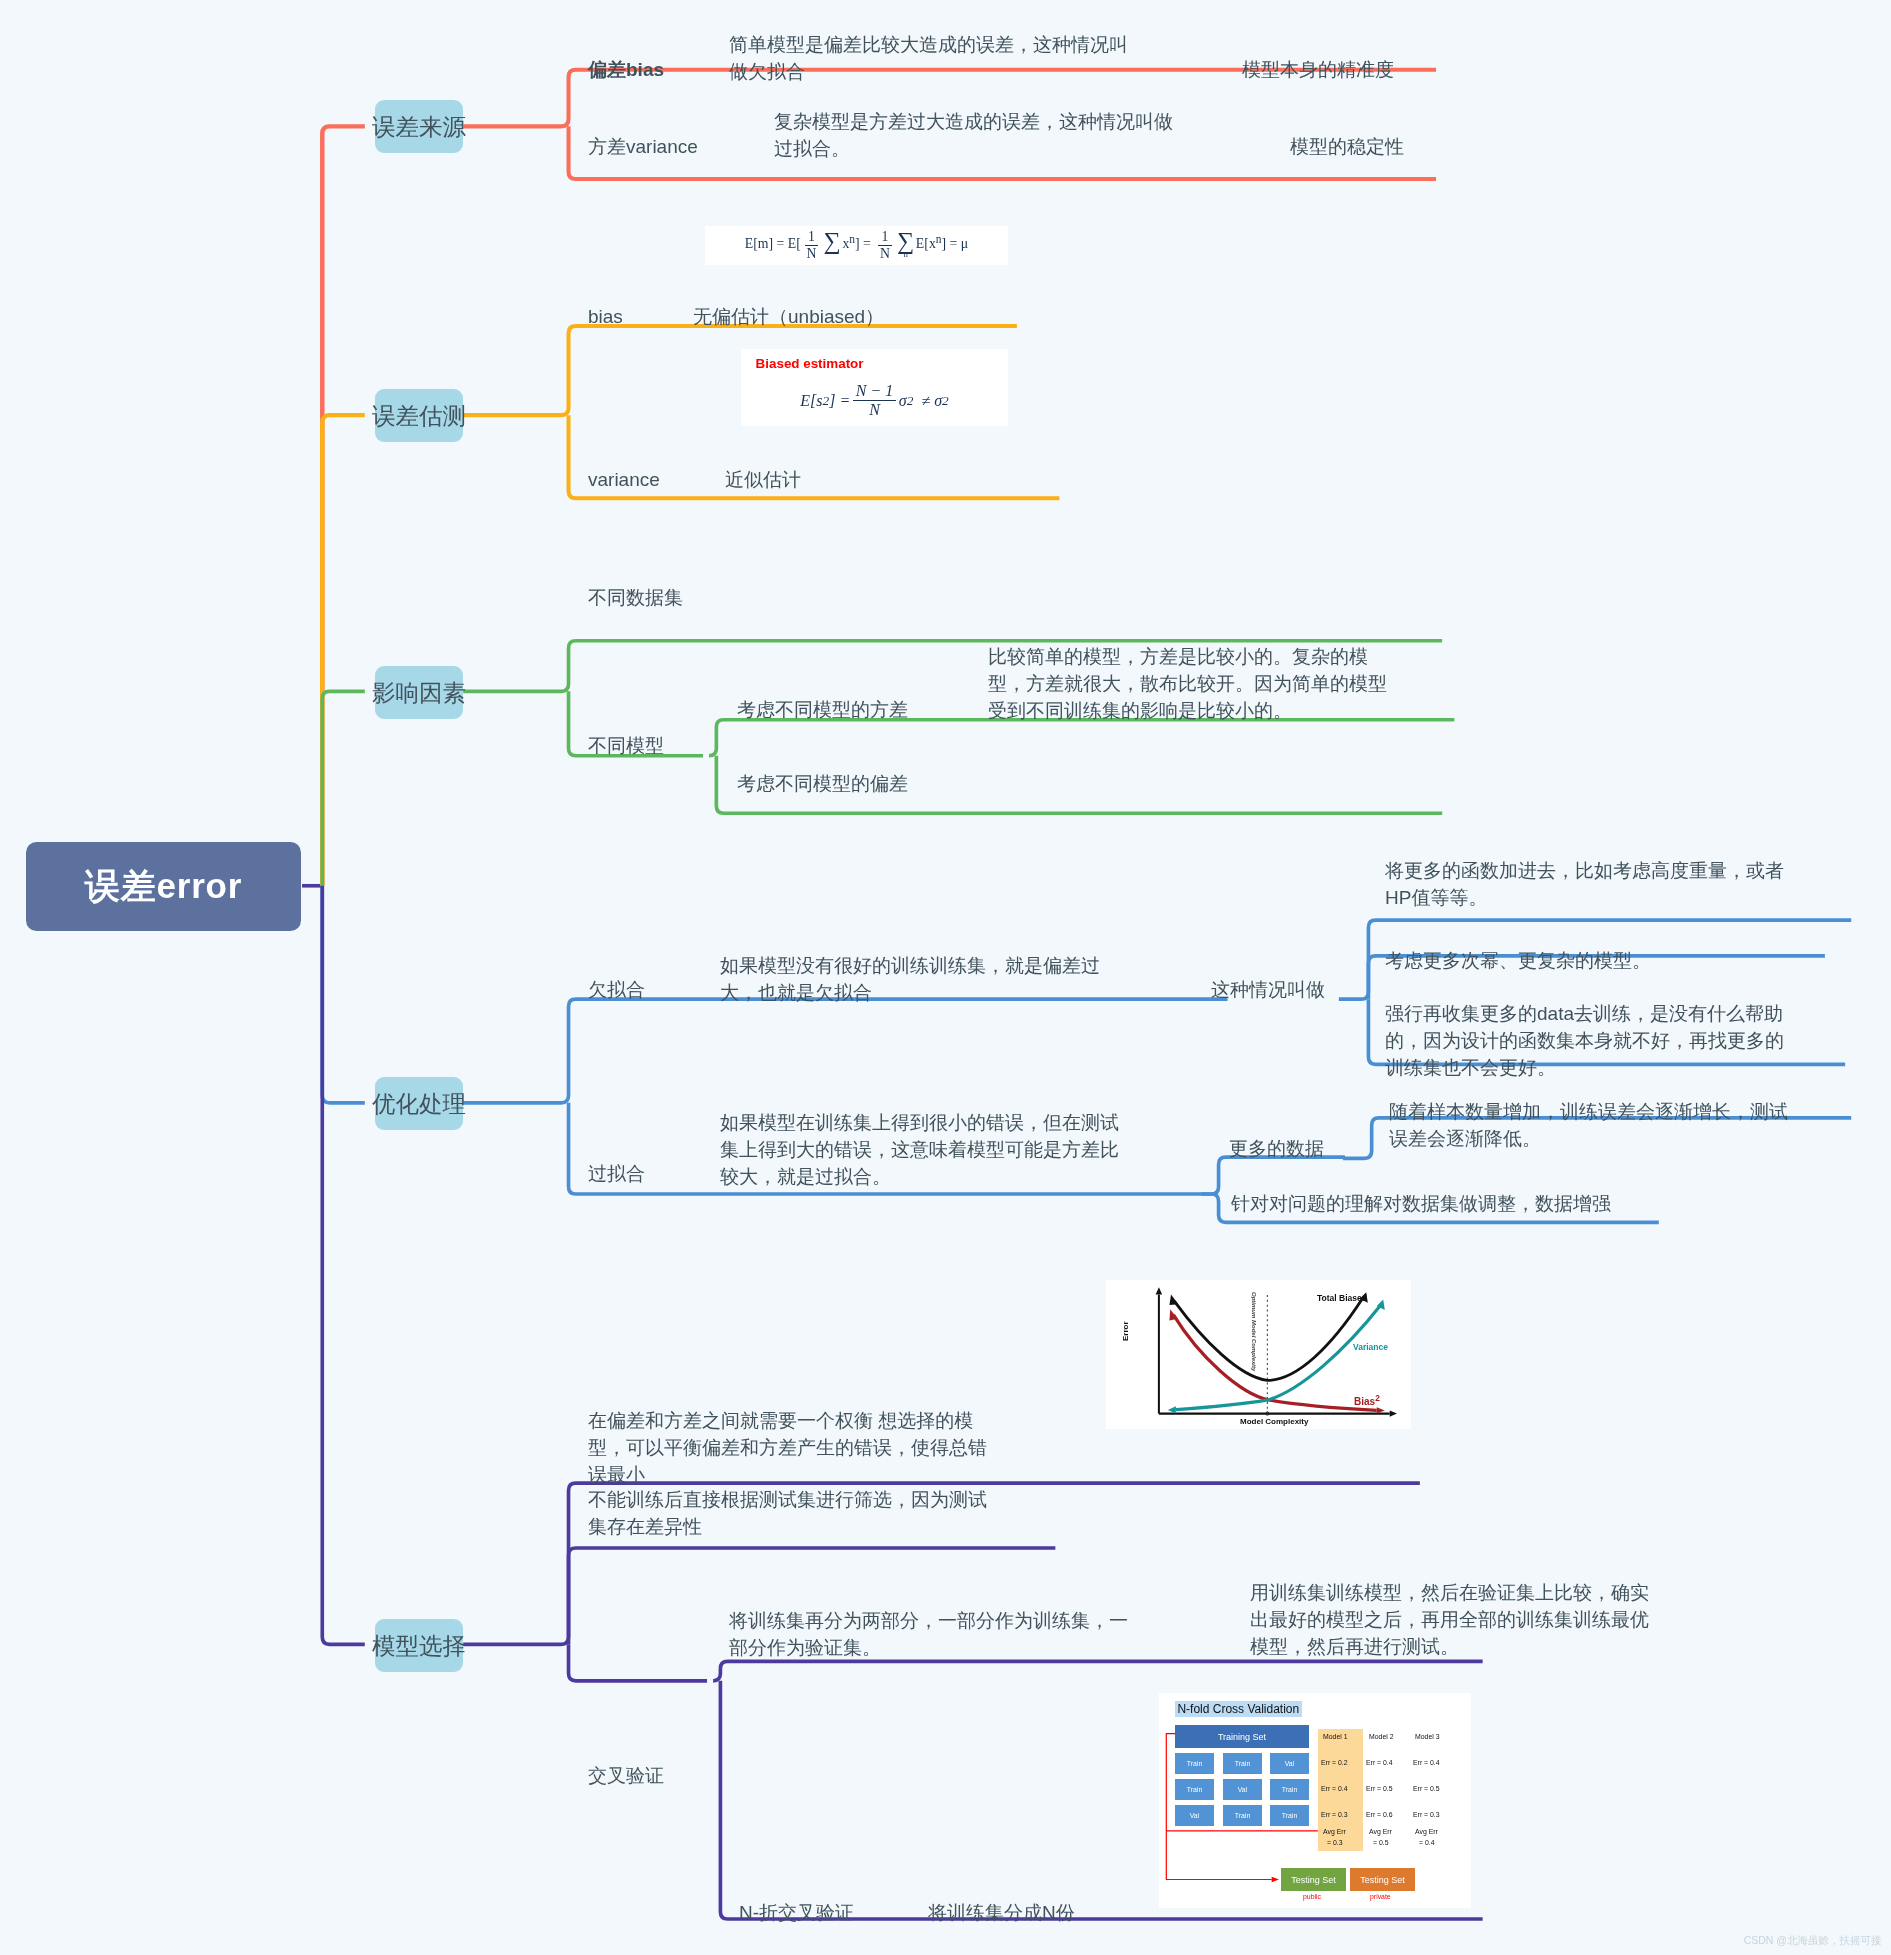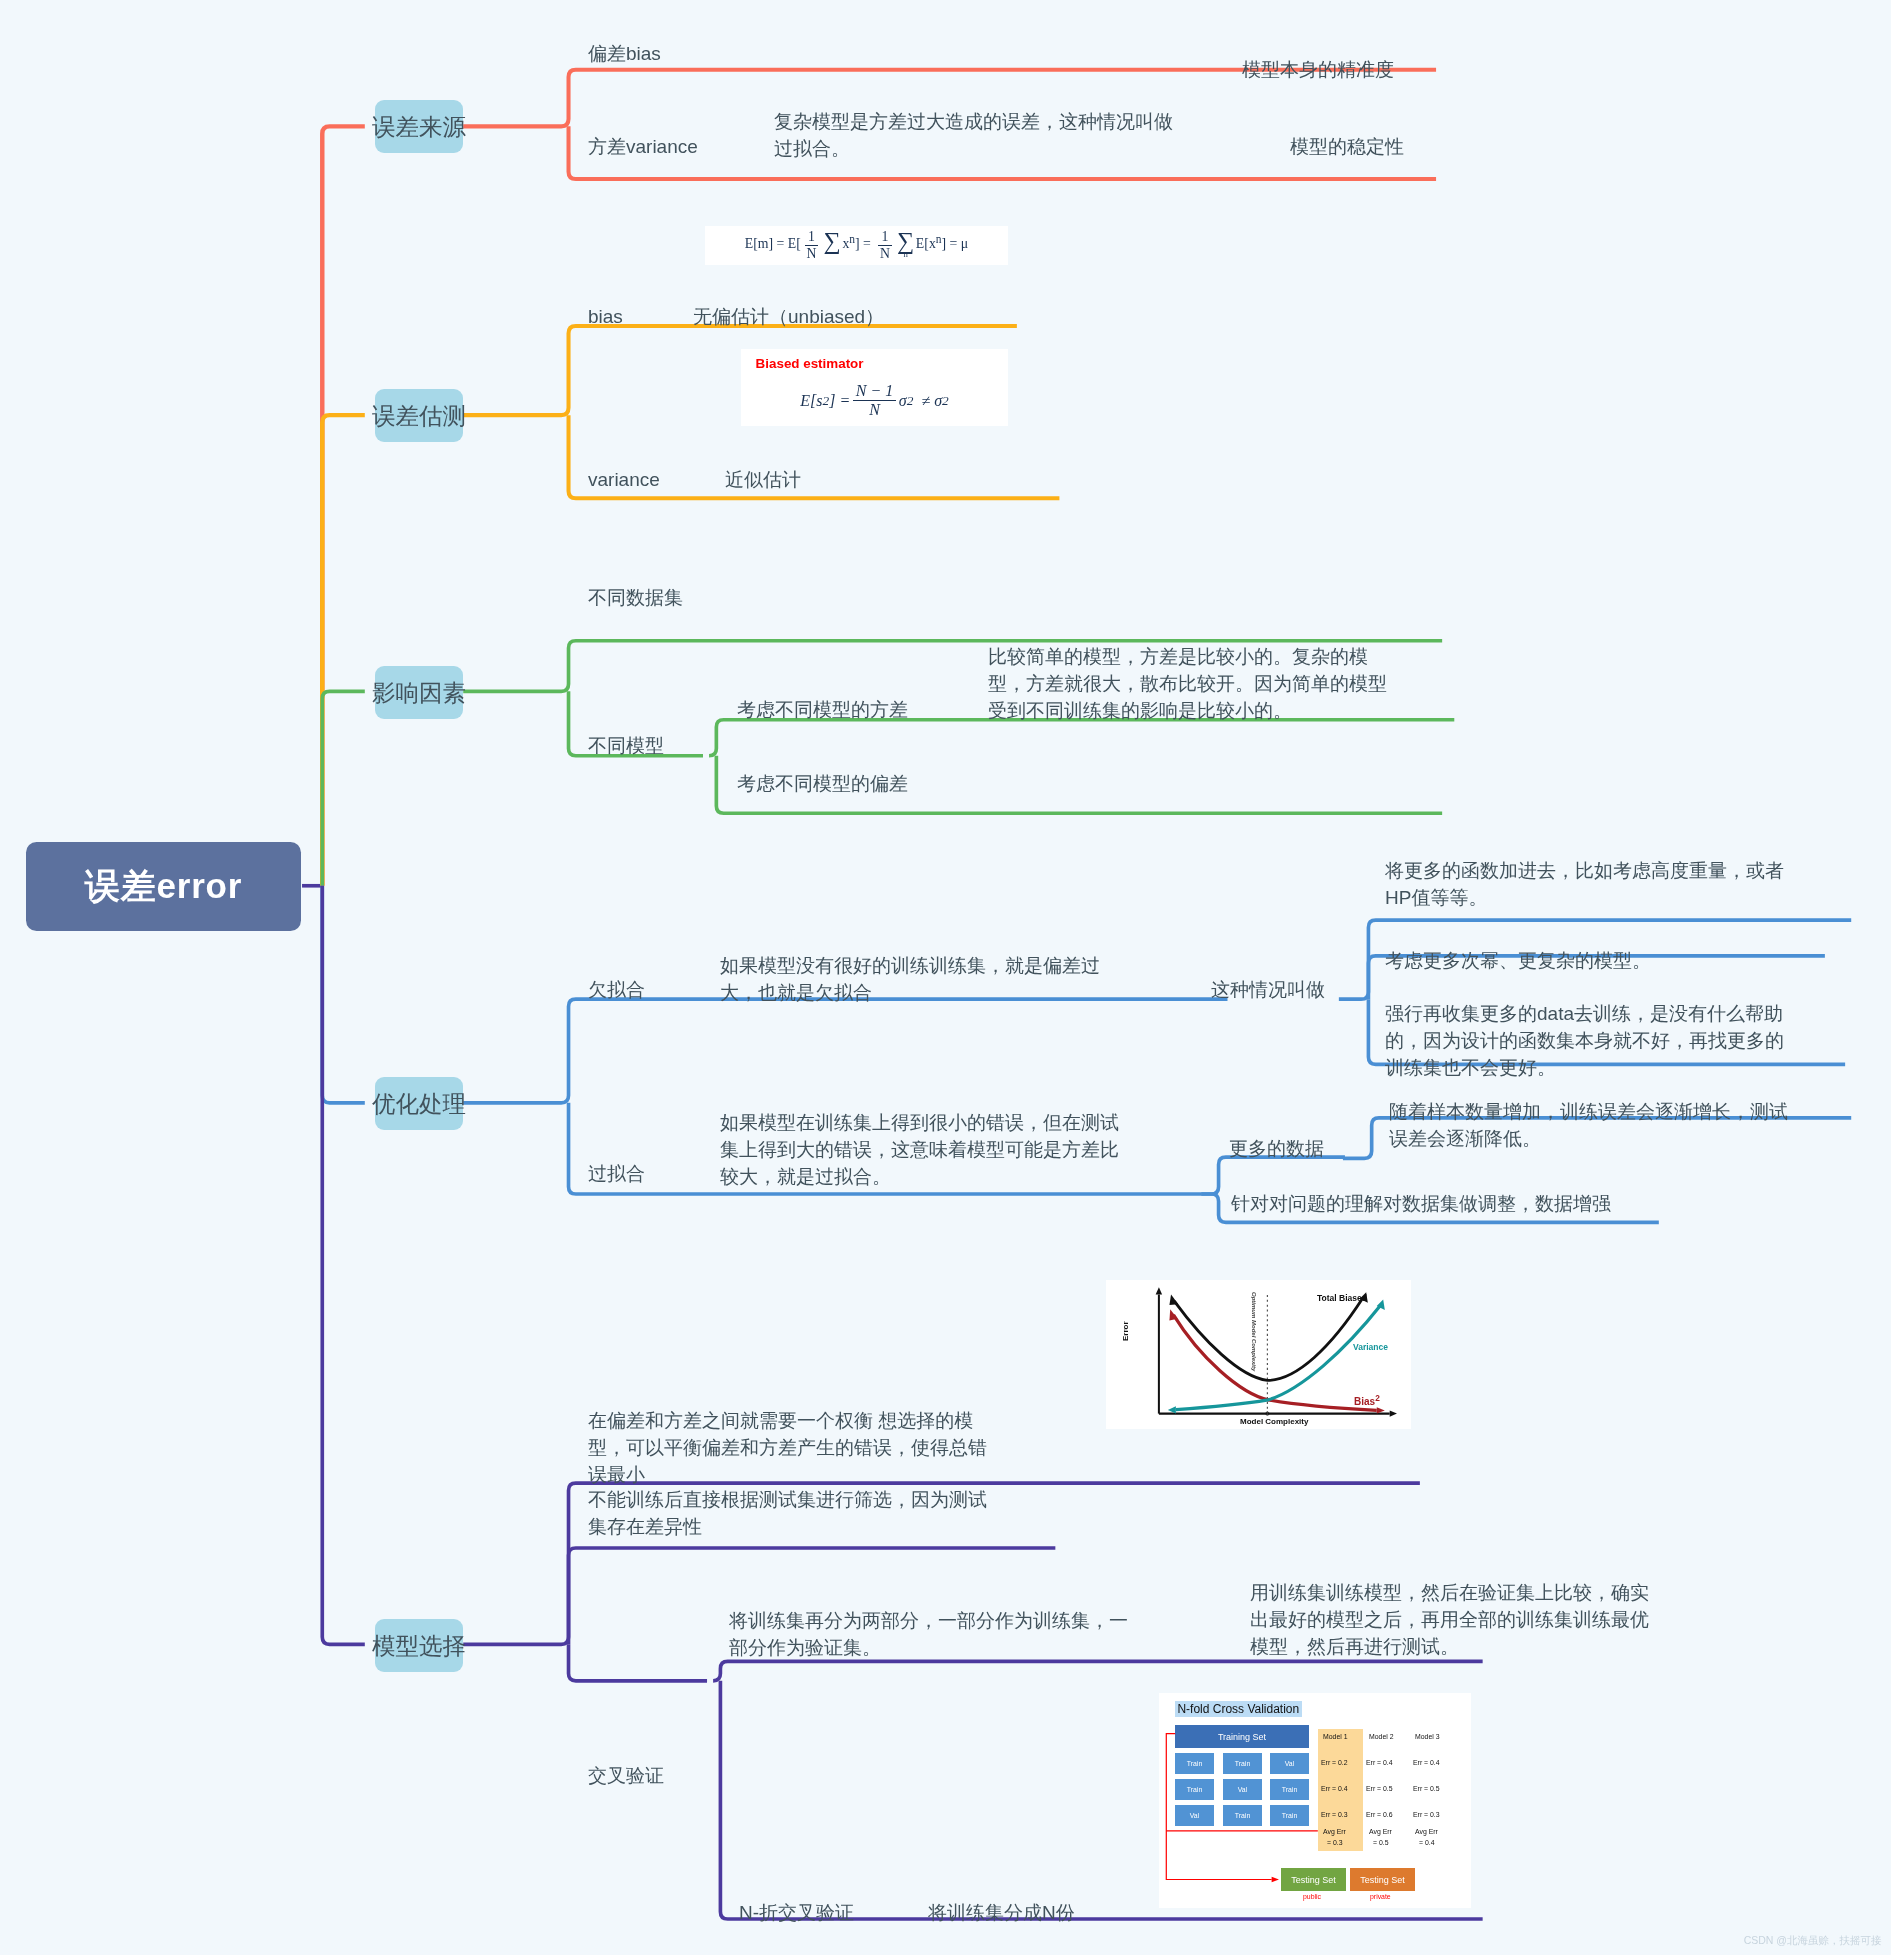--- a/index.html
+++ b/index.html
@@ -145,21 +145,23 @@
   <div class="branch" style="left:375px;top:666px;width:88px;height:53px;">
     <span>影响因素</span>
   </div>
   <div class="branch" style="left:375px;top:1077px;width:88px;height:53px;">
     <span>优化处理</span>
   </div>
   <div class="branch" style="left:375px;top:1619px;width:88px;height:53px;">
     <span>模型选择</span>
   </div>
 
-  <div class="leaf nw" style="left:588px;top:41px;">偏差bias</div>
+  <div class="leaf nw" style="left:588px;top:57px;font-weight:bold;">偏差bias</div>
+  <div class="leaf w1" style="left:729px;top:32px;">简单模型是偏差比较大造成的误差，这种情况叫
+做欠拟合</div>
   <div class="leaf nw" style="left:1242px;top:57px;">模型本身的精准度</div>
 
   <div class="leaf nw" style="left:588px;top:134px;">方差variance</div>
   <div class="leaf w1" style="left:774px;top:109px;">复杂模型是方差过大造成的误差，这种情况叫做
 过拟合。</div>
   <div class="leaf nw" style="left:1290px;top:134px;">模型的稳定性</div>
 
   <div class="leaf nw" style="left:588px;top:304px;">bias</div>
   <div class="leaf nw" style="left:693px;top:304px;">无偏估计（unbiased）</div>
 

